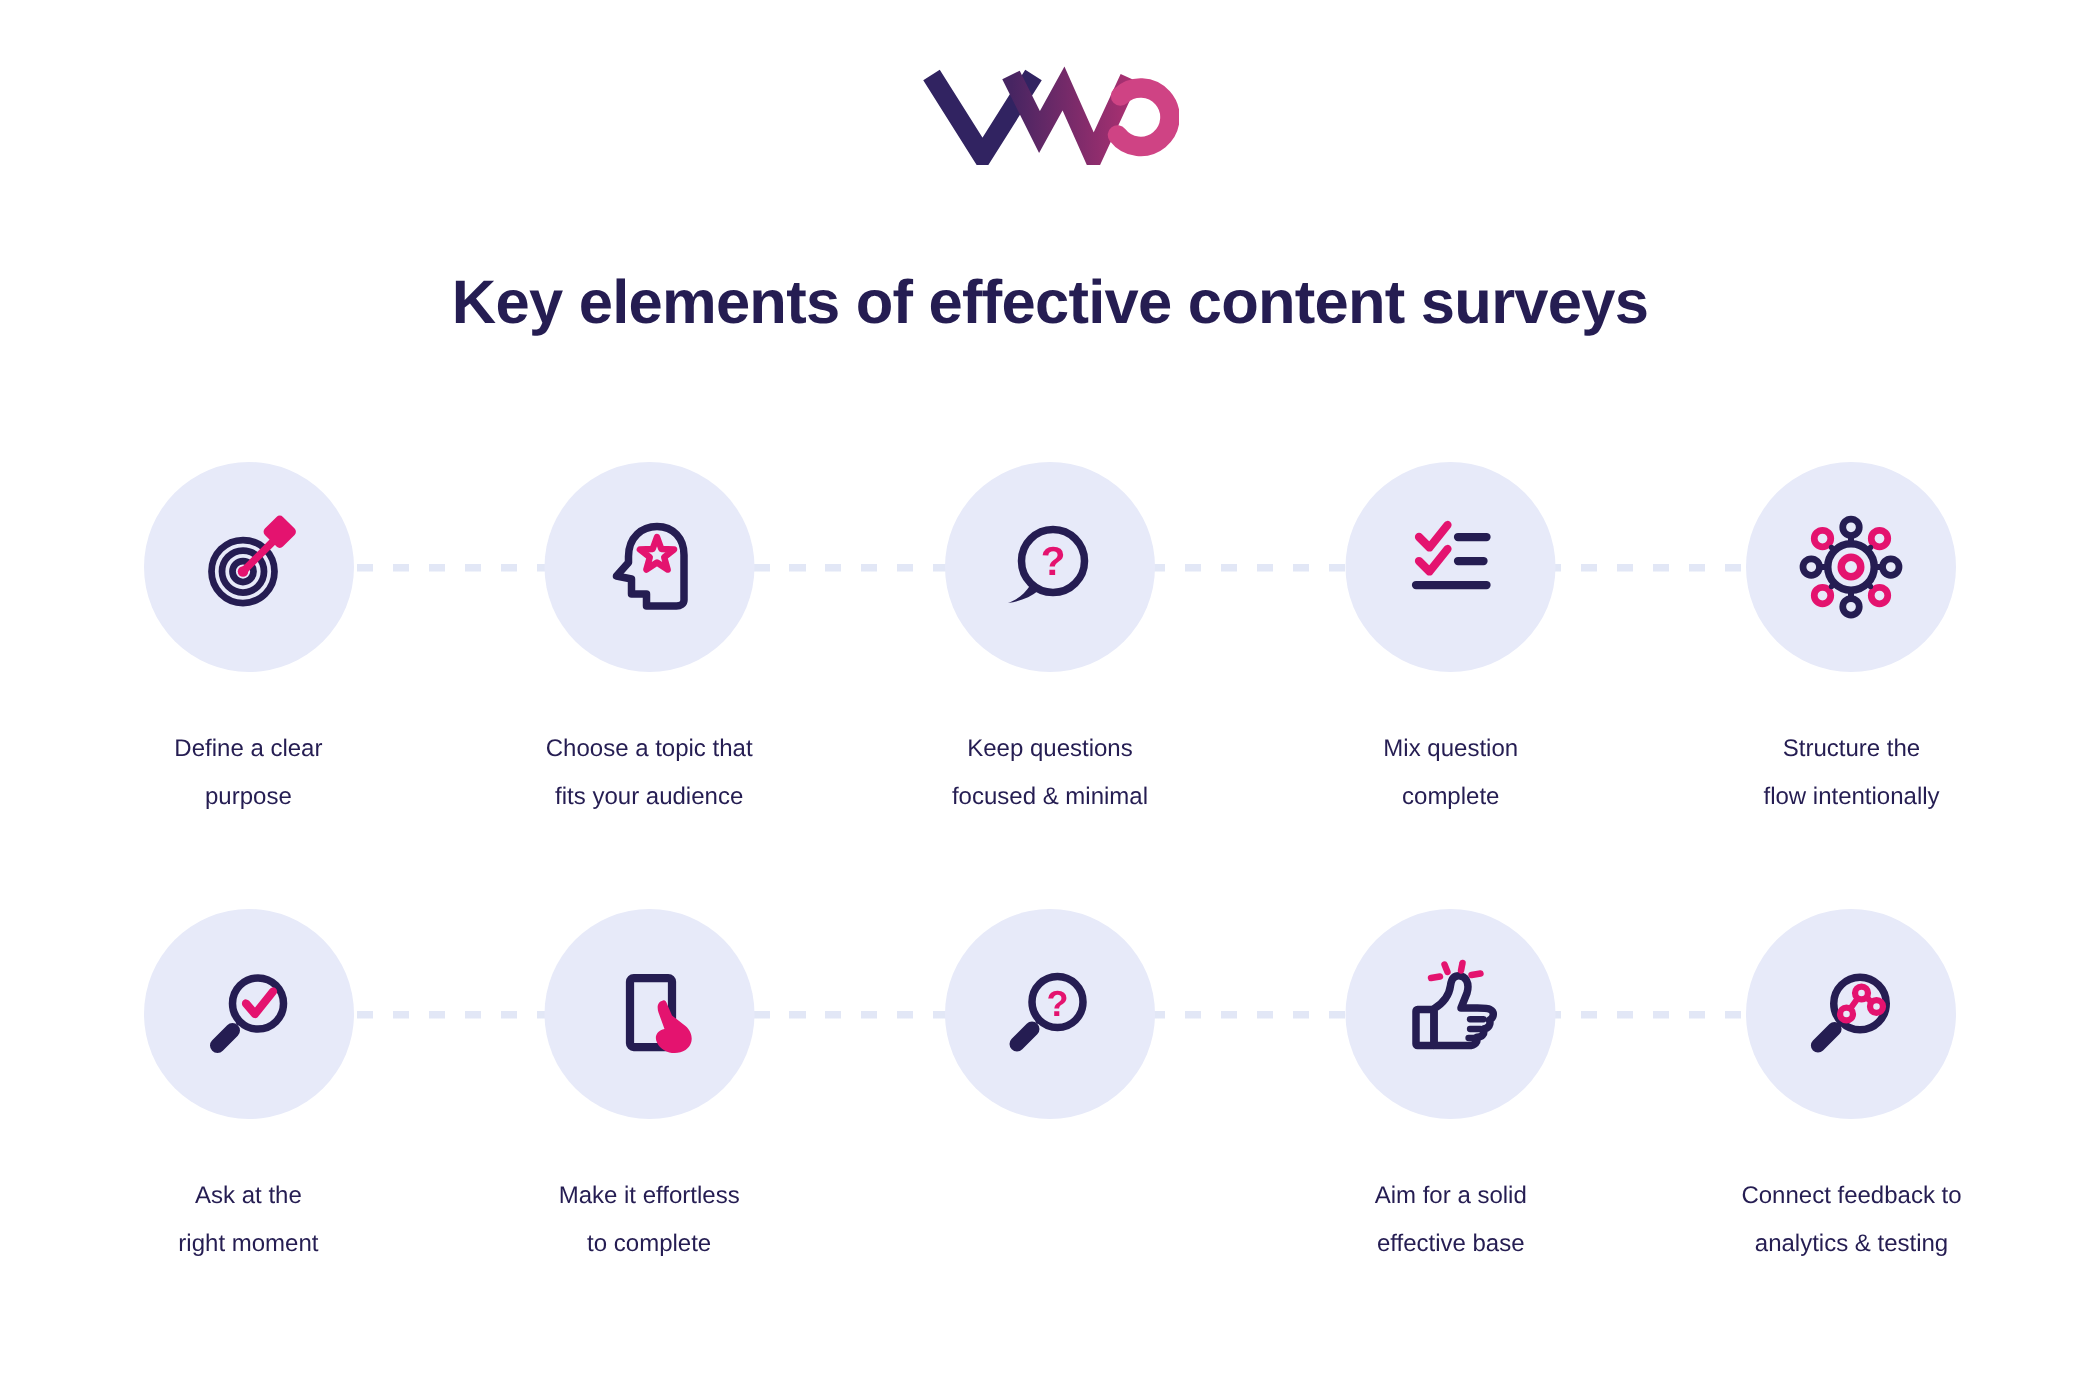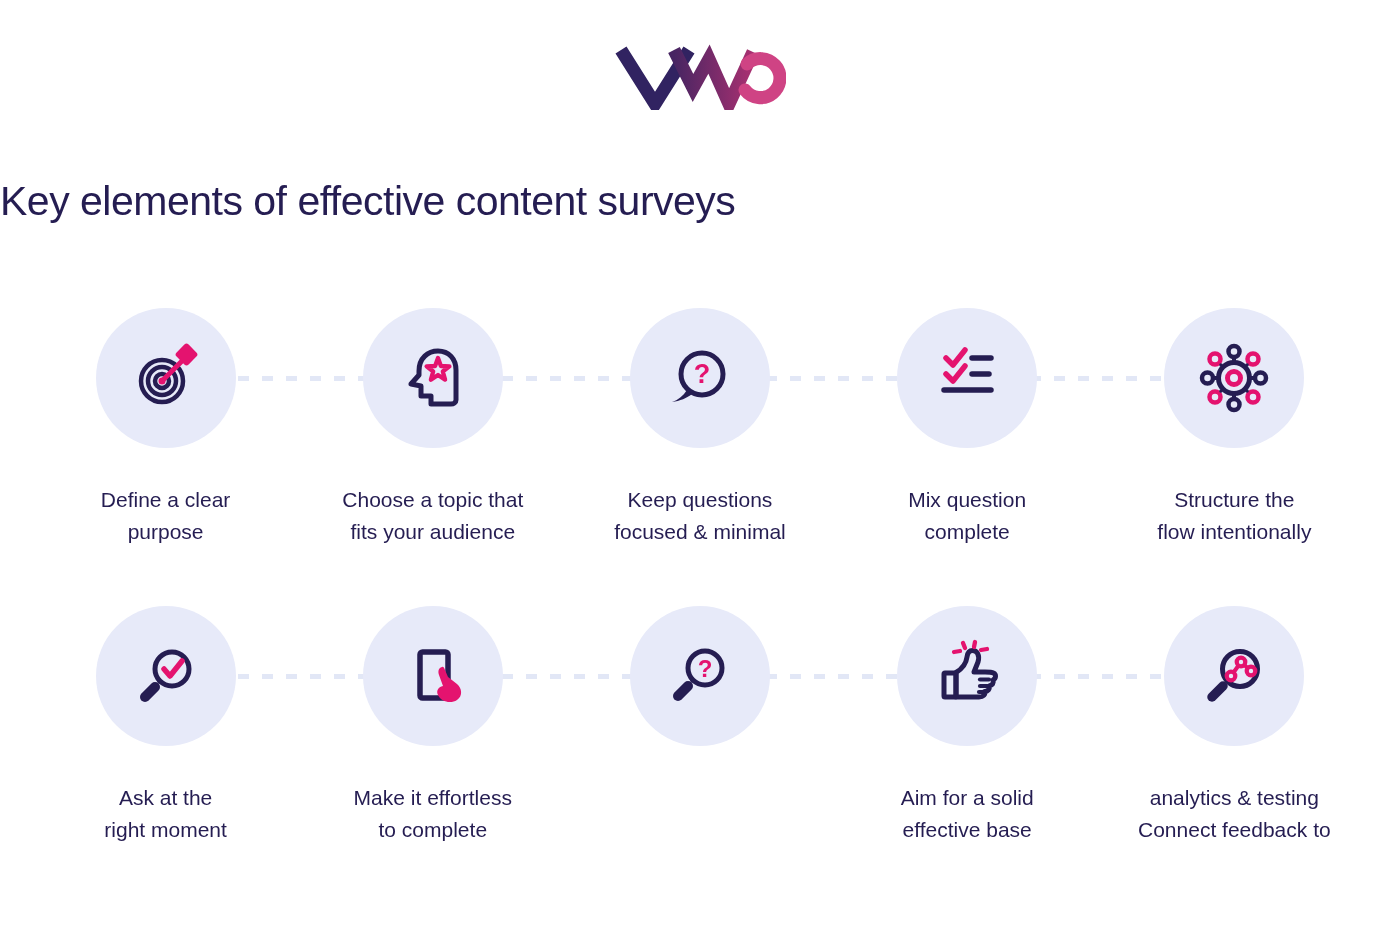--- a/index.html
+++ b/index.html
@@ -15,41 +15,41 @@
     width:1400px;height:930px;
     background:#ffffff;
     font-family:"Liberation Sans", sans-serif;
     overflow:hidden;
   }
   .logo{
     position:absolute;top:44px;left:50%;transform:translateX(-50%);
   }
   .title{
     position:absolute;top:178px;left:0;width:100%;
-    text-align:left;
-    font-size:41px;font-weight:400;color:var(--navy);
+    text-align:center;
+    font-size:41px;font-weight:700;color:var(--navy);
     letter-spacing:-0.5px;
   }
   .rows{position:absolute;top:308px;left:32px;width:1336px;}
   .row{position:relative;display:flex;}
   .row.first{margin-bottom:58px;}
   .connector{
     position:absolute;top:68px;left:134px;right:134px;height:5px;
     background:repeating-linear-gradient(90deg,var(--connector) 0 11px,transparent 11px 24px);
     z-index:0;
   }
   .card{width:267.2px;display:flex;flex-direction:column;align-items:center;position:relative;z-index:1;}
   .circle{
     width:140px;height:140px;border-radius:50%;
     background:var(--circle-bg);
     display:flex;align-items:center;justify-content:center;
   }
   .label{
     margin-top:36px;text-align:center;
-    font-size:21px;font-weight:500;color:var(--navy);
+    font-size:16px;font-weight:500;color:var(--navy);
     line-height:32px;
   }
   
   .sn{stroke:var(--navy);}
   .sp{stroke:var(--pink);}
   .fn{fill:var(--navy);}
   .fp{fill:var(--pink);}
   .fbg{fill:var(--circle-bg);}
   .qmark{font-family:"Liberation Sans",sans-serif;font-weight:700;fill:var(--pink);}
 </style>
@@ -254,20 +254,20 @@
             <line x1="29" y1="50" x2="18" y2="61" stroke-width="9.5" stroke-linecap="round" class="sn"></line>
             <path d="M37,40 L47,26 L57,35" fill="none" stroke-width="4" class="sp"></path>
             <g stroke-width="4.2" class="sp">
               <circle cx="37" cy="40" r="4.3" class="fbg"></circle>
               <circle cx="47" cy="26" r="4.3" class="fbg"></circle>
               <circle cx="57" cy="35" r="4.3" class="fbg"></circle>
             </g>
           </svg>
         </div>
         <div class="label">
+          <div>Connect feedback to</div>
           <div>analytics &amp; testing</div>
-          <div>Connect feedback to</div>
         </div>
       </div>
     </div>
 
   </div>
 </div>
 
 </body></html>

